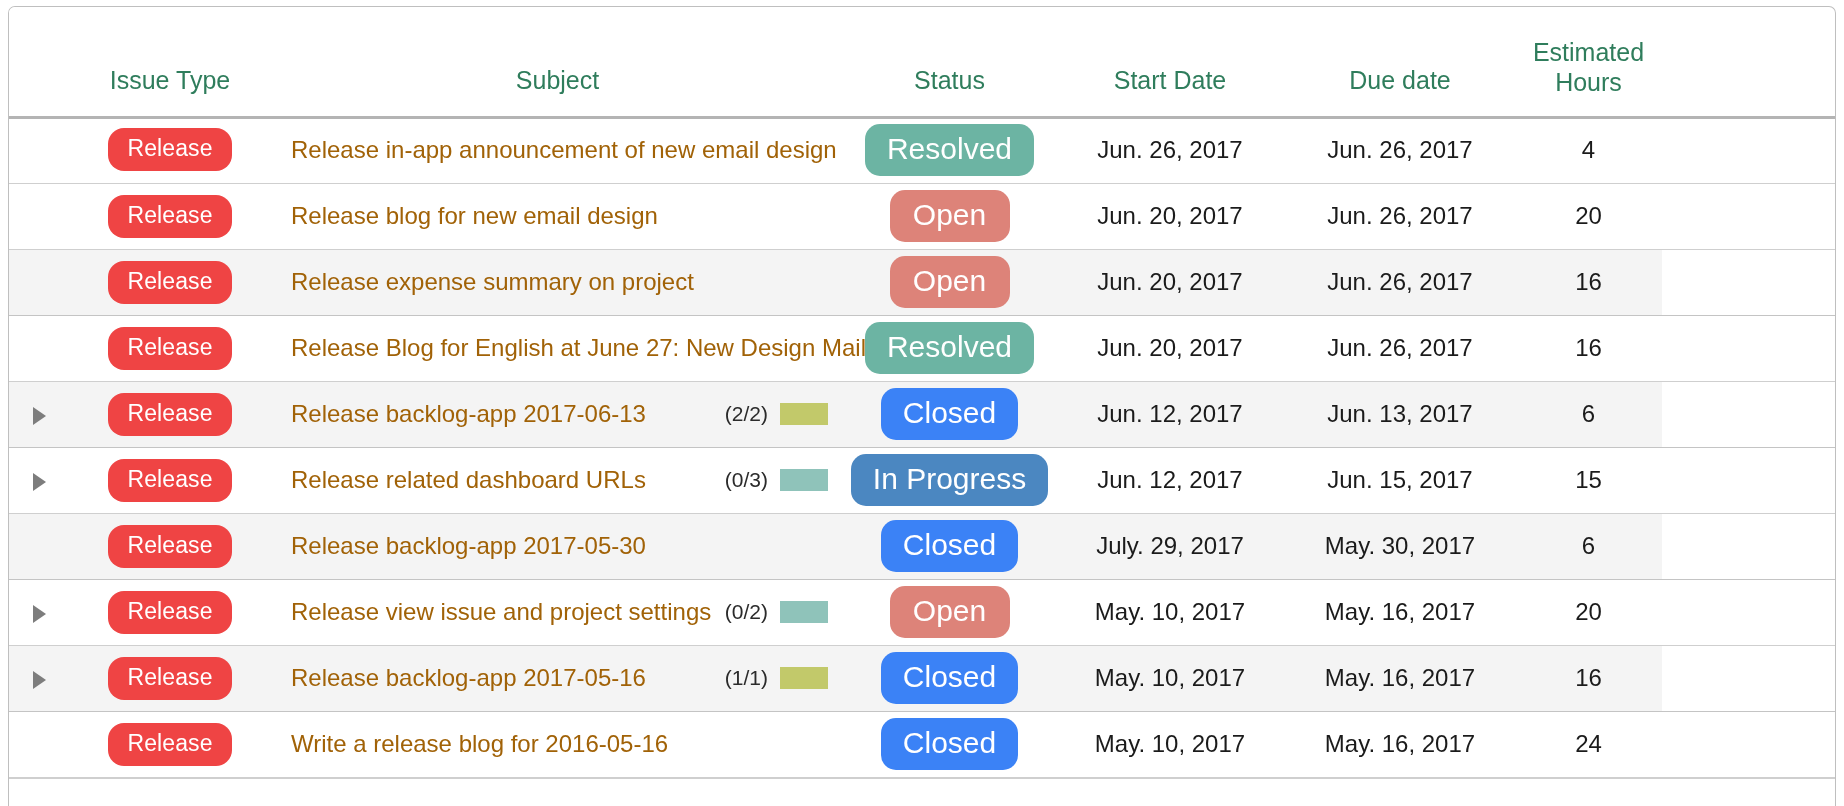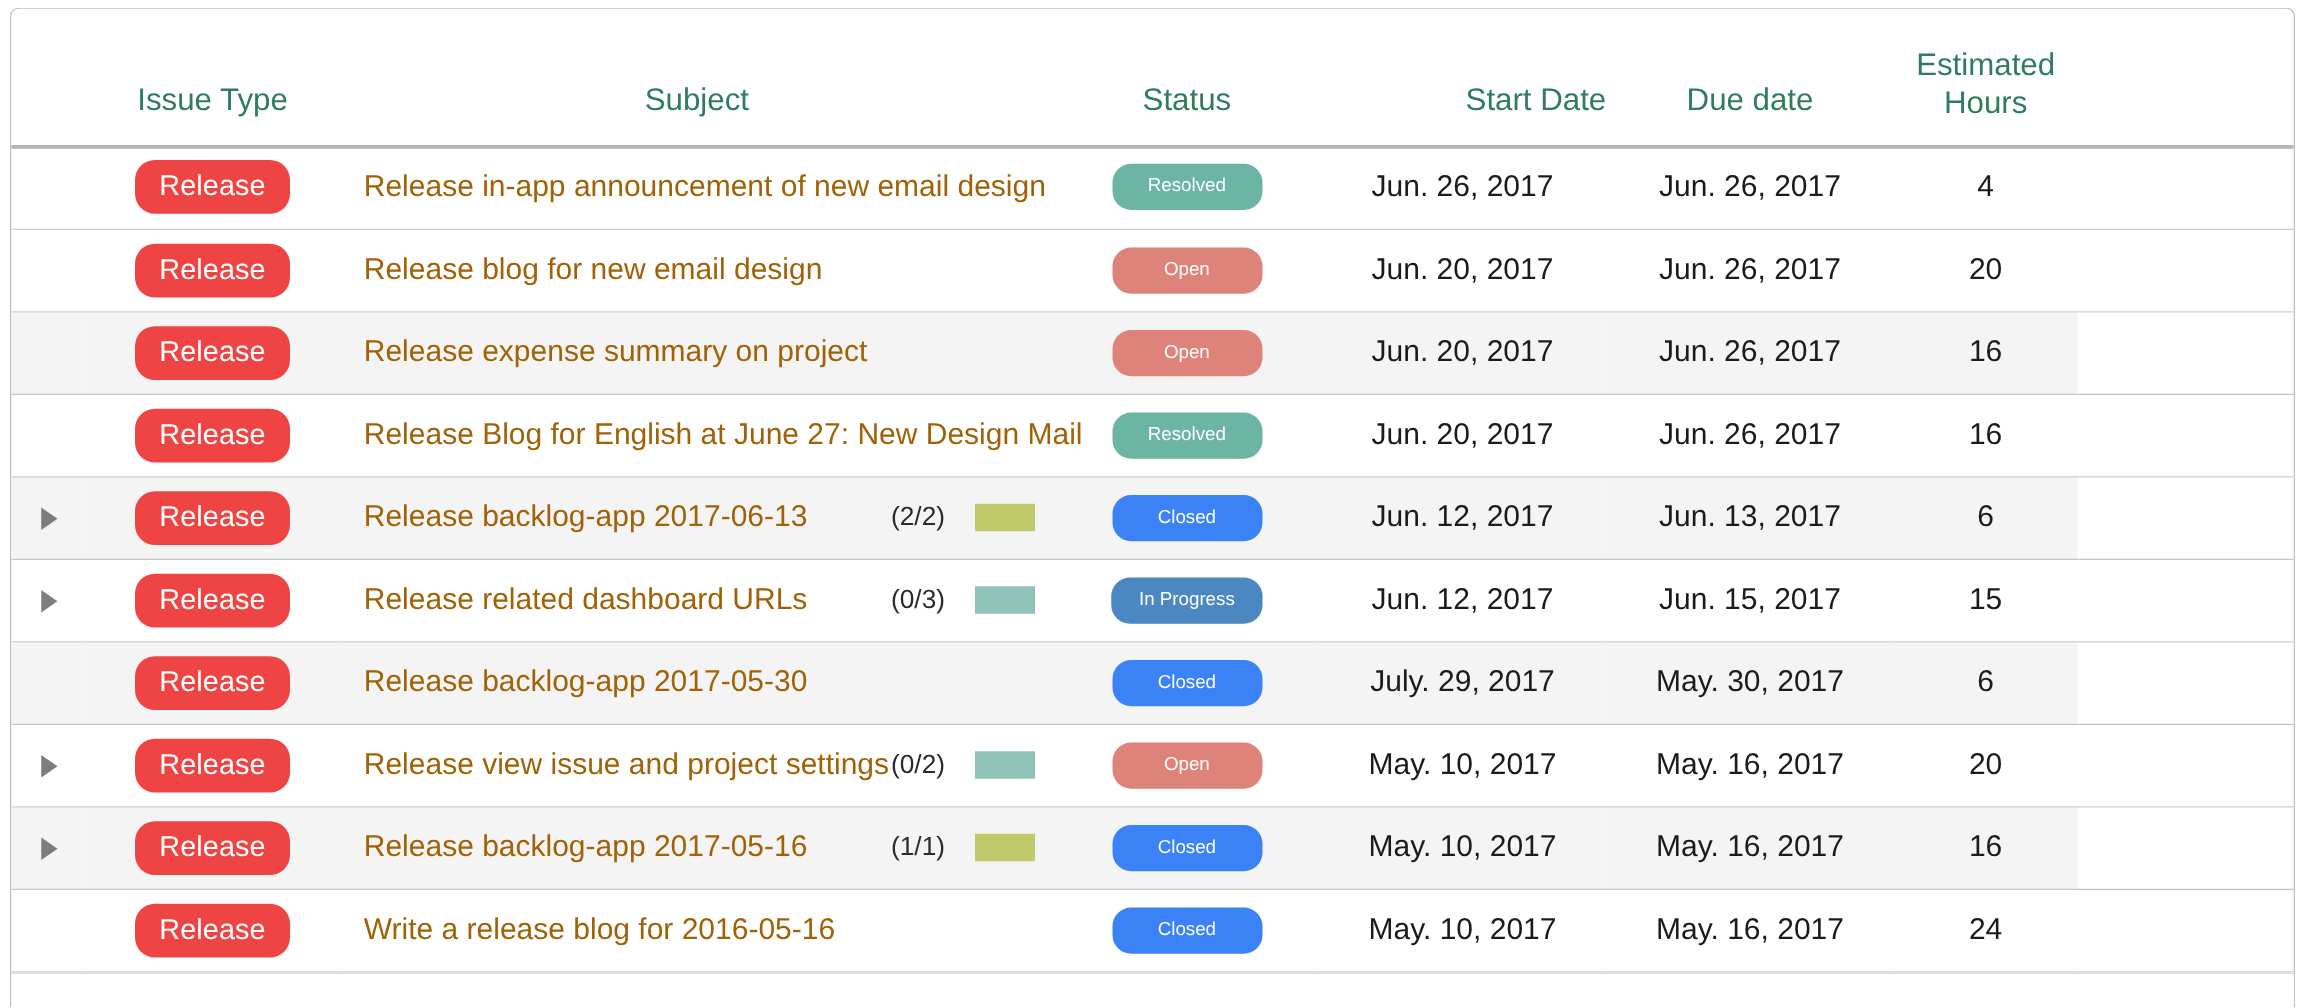--- a/index.html
+++ b/index.html
@@ -49,21 +49,21 @@
     line-height: 1.16;
   }
   thead tr { height: 110px; }
   thead th .hd { padding-bottom: 22px; display: block; }
   thead th.two-line .hd { line-height: 1.18; padding-bottom: 20px; }
 
   th.c-arrow   { width: 60px; }
   th.c-type    { width: 202px; text-align: center; }
   th.c-subject { width: 573px; text-align: center; }
   th.c-status  { width: 211px; text-align: center; }
-  th.c-start   { width: 230px; text-align: right; }
+  th.c-start   { width: 230px; text-align: center; }
   th.c-due     { width: 230px; text-align: center; }
   th.c-hours   { width: 147px; text-align: center; }
 
   
   thead tr::after { content: ""; }
   .head-rule {
     position: absolute;
     left: 0; right: 0;
     top: 109px;
     height: 3px;
@@ -120,42 +120,42 @@
   .subj-text {
     flex: 0 1 auto;
     white-space: nowrap;
     font-size: 24px;
     color: #a16207;
   }
   .subj-meta {
     margin-left: auto;
     display: flex;
     align-items: center;
-    gap: 24px;
+    gap: 12px;
     flex: 0 0 auto;
   }
   .cnt {
     font-size: 21px;
     color: #2b2b2b;
     white-space: nowrap;
   }
   .bar {
     width: 48px;
     height: 22px;
     display: inline-block;
   }
   .bar.olive { background: #c2c96a; }
   .bar.teal  { background: #8fc3ba; }
 
   
   td.c-status { text-align: center; }
   .pill-status {
     display: inline-block;
     color: #ffffff;
-    font-size: 15px;
+    font-size: 30px;
     line-height: 1;
     padding: 10px 22px 12px;
     border-radius: 15px;
     min-width: 120px;
     text-align: center;
   }
   .pill-status.resolved    { background: #6cb4a3; }
   .pill-status.open        { background: #dd8379; }
   .pill-status.closed      { background: #3b82f6; }
   .pill-status.in-progress { background: #4b87c1; }

